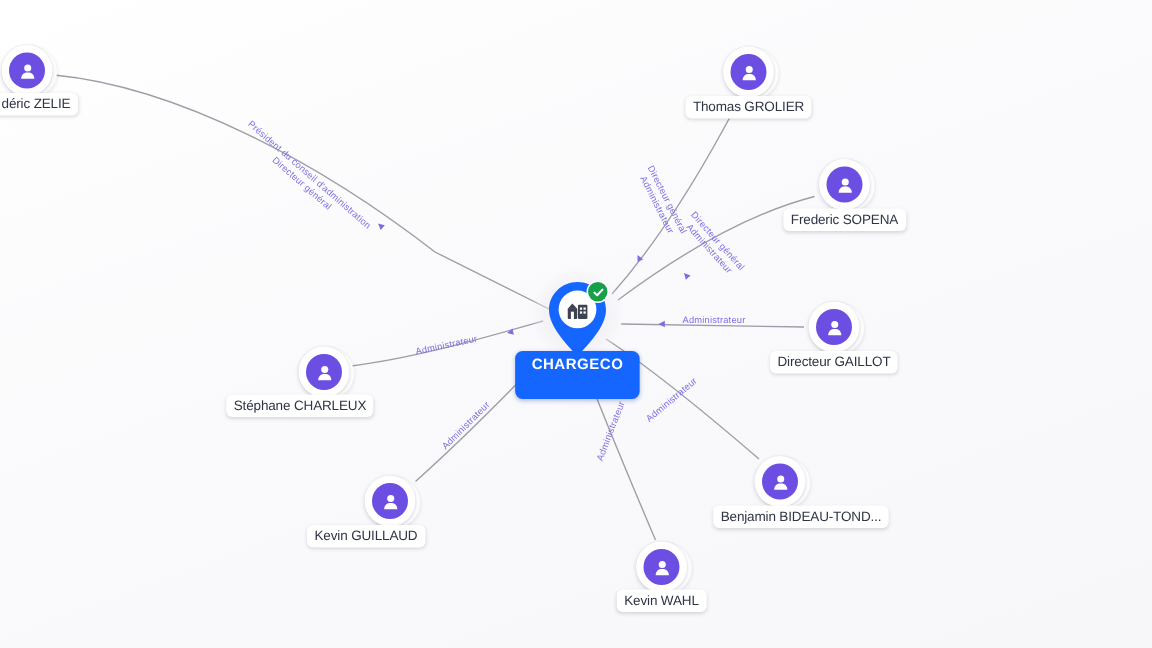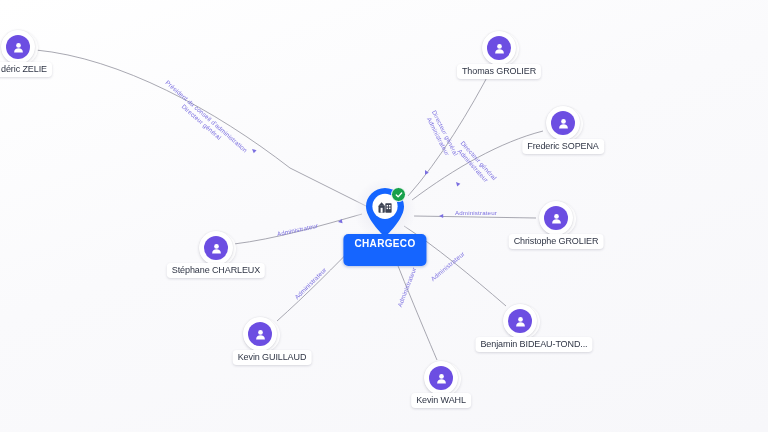--- a/index.html
+++ b/index.html
@@ -226,21 +226,21 @@
       <div class="person-node" style="left: 556px; top: 218px;">
         <div class="halo2"></div>
         <div class="halo"></div>
         <div class="avatar">
           <svg width="13" height="13" viewBox="0 0 16 16">
             <circle cx="8" cy="5.4" r="2.9" fill="#ffffff"></circle>
             <path d="M2.6 14.2 C2.6 10.6 5 9.0 8 9.0 C11 9.0 13.4 10.6 13.4 14.2 Z" fill="#ffffff"></path>
           </svg>
         </div>
       </div>
-      <div class="person-label" style="left: 556px; top: 234px;">Christophe GROLIER</div>
+      <div class="person-label" style="left: 556px; top: 234px;">Directeur GAILLOT</div>
       <div class="person-node" style="left: 520px; top: 321px;">
         <div class="halo2"></div>
         <div class="halo"></div>
         <div class="avatar">
           <svg width="13" height="13" viewBox="0 0 16 16">
             <circle cx="8" cy="5.4" r="2.9" fill="#ffffff"></circle>
             <path d="M2.6 14.2 C2.6 10.6 5 9.0 8 9.0 C11 9.0 13.4 10.6 13.4 14.2 Z" fill="#ffffff"></path>
           </svg>
         </div>
       </div>
@@ -259,32 +259,32 @@
       <div class="person-node" style="left: 260px; top: 334px;">
         <div class="halo2"></div>
         <div class="halo"></div>
         <div class="avatar">
           <svg width="13" height="13" viewBox="0 0 16 16">
             <circle cx="8" cy="5.4" r="2.9" fill="#ffffff"></circle>
             <path d="M2.6 14.2 C2.6 10.6 5 9.0 8 9.0 C11 9.0 13.4 10.6 13.4 14.2 Z" fill="#ffffff"></path>
           </svg>
         </div>
       </div>
-      <div class="person-label" style="left: 272px; top: 350px;">Kevin GUILLAUD</div>
+      <div class="person-label" style="left: 244px; top: 350px;">Kevin GUILLAUD</div>
       <div class="person-node" style="left: 216px; top: 248px;">
         <div class="halo2"></div>
         <div class="halo"></div>
         <div class="avatar">
           <svg width="13" height="13" viewBox="0 0 16 16">
             <circle cx="8" cy="5.4" r="2.9" fill="#ffffff"></circle>
             <path d="M2.6 14.2 C2.6 10.6 5 9.0 8 9.0 C11 9.0 13.4 10.6 13.4 14.2 Z" fill="#ffffff"></path>
           </svg>
         </div>
       </div>
-      <div class="person-label" style="left: 216px; top: 263px;">Stéphane CHARLEUX</div>
+      <div class="person-label" style="left: 200px; top: 263px;">Stéphane CHARLEUX</div>
     </div>
 
   <div class="company-node" id="company-node" style="left: 385px; top: 212px;">
     <div class="company-glow"></div>
     <svg class="company-pin" width="44" height="52" viewBox="0 0 44 52">
       <path d="M22 2 C11.5 2 3 10.3 3 20.6 C3 31.8 16 45 21 50.2 C21.6 50.8 22.4 50.8 23 50.2 C28 45 41 31.8 41 20.6 C41 10.3 32.5 2 22 2 Z" fill="#1565ff"></path>
       <circle cx="22" cy="20.3" r="12.6" fill="#ffffff"></circle>
       <g>
         <rect x="15.5" y="19.5" width="6.3" height="7.2" rx="0.7" fill="#3c4252"></rect>
         <rect x="22.3" y="17.2" width="6.3" height="9.5" rx="0.7" fill="#3c4252"></rect>

